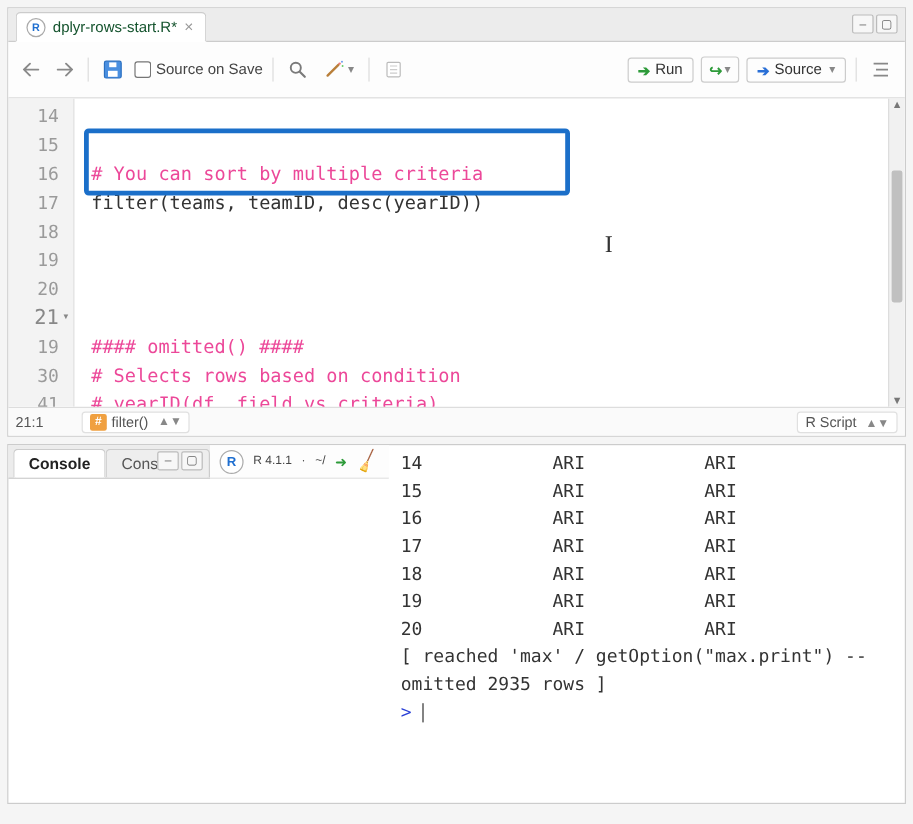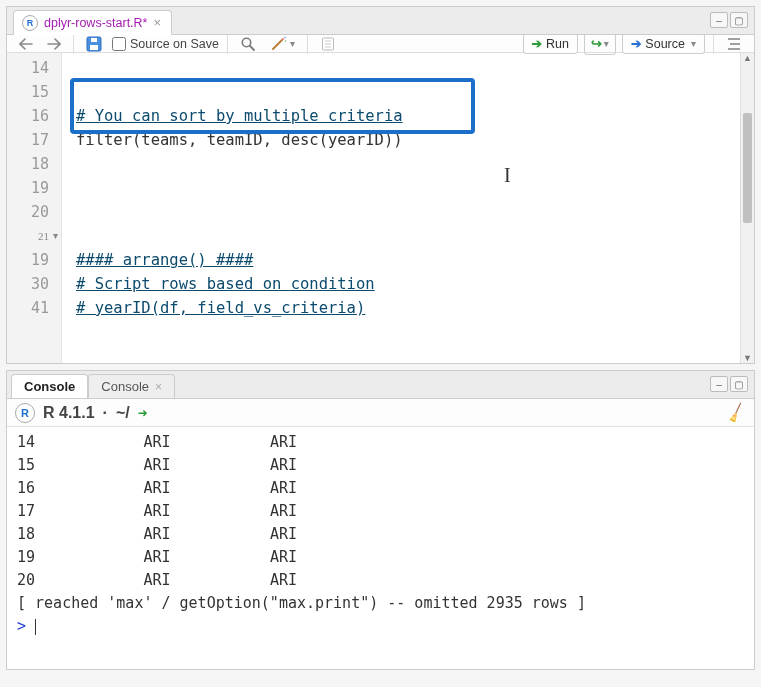--- a/index.html
+++ b/index.html
@@ -38,38 +38,38 @@
     font-size: 12.5px;
     cursor: pointer;
   }
   .tab .r-badge {
     width: 16px; height: 16px; border-radius: 50%;
     background: #fff; border: 1px solid #aaa;
     display: flex; align-items: center; justify-content: center;
     font-size: 9px; font-weight: bold; color: #1f6fd0;
   }
   .tab .close { color: #999; font-size: 13px; }
-  .tab-name { color: #a21caf; }
+  .tab-name { color: #14532d; }
   .win-controls {
     position: absolute; right: 6px; top: 5px;
     display: flex; gap: 2px;
   }
   .win-btn {
     width: 18px; height: 16px;
     border: 1px solid #bbb; background: #f7f7f7;
     border-radius: 2px;
     display: flex; align-items: center; justify-content: center;
     font-size: 10px; color: #666;
   }
   .toolbar {
     display: flex; align-items: center; gap: 6px;
     padding: 4px 8px;
     border-bottom: 1px solid #ddd;
     background: #fdfdfd;
-    height: 18px;
+    height: 47px;
   }
   .tbtn {
     display: flex; align-items: center; justify-content: center;
     min-width: 22px; height: 22px;
     padding: 0 4px;
     border-radius: 3px;
     cursor: pointer;
     color: #555;
   }
   .sep { width: 1px; height: 20px; background: #ddd; margin: 0 2px; }
@@ -87,32 +87,32 @@
   .caret { color: #888; font-size: 10px; margin-left: 2px; }
   
   .editor-wrap { flex: 1; display: flex; position: relative; overflow: hidden; }
   .gutter {
     width: 55px; background: #f3f3f3; border-right: 1px solid #e2e2e2;
     font-family: "Menlo","Consolas",monospace;
     font-size: 15px; color: #9a9a9a; text-align: right;
     padding: 3px 12px 0 0; line-height: 24px;
     user-select: none;
   }
-  .gutter .fold { color: #888; font-size: 11px; position: relative; font-family: Liberation Serif, serif; }
+  .gutter .fold { color: #888; font-size: 17px; position: relative; }
   .gutter .fold::after { content: "▾"; position: absolute; right: -9px; top: 0; color: #888; font-size: 10px;}
   .code {
     flex: 1;
     font-family: "Menlo","Consolas",monospace;
     font-size: 15.5px; line-height: 24px;
     padding: 3px 6px 0 14px;
     color: #333;
     white-space: pre;
     position: relative;
   }
-  .comment { color: #0c4a6e; text-decoration: underline; }
+  .comment { color: #ec4899; }
   .func { color: #333; }
   .highlight-box {
     position: absolute;
     border: 4px solid #1b6fc9;
     border-radius: 4px;
     left: 63px; top: 25px;
     width: 405px; height: 56px;
     pointer-events: none;
   }
   .cursor-I {
@@ -150,21 +150,21 @@
     width: 14px; height: 14px; background: #f0a040; color: #fff;
     font-size: 10px; font-weight: bold; border-radius: 2px;
   }
   .status-bar .lang {
     margin-left: auto; color: #555;
     border: 1px solid #e0e0e0; border-radius: 3px;
     padding: 1px 6px; background: #fff;
   }
   .updn { color: #888; font-size: 10px; margin-left: 4px; }
   
-  .console-pane { height: 300px; display: flex; flex-direction: column; }
+  .console-pane { height: 300px; display: flex; flex-direction: row; }
   .console-tabs {
     display: flex; align-items: flex-end; gap: 0;
     background: #ececec; border-bottom: 1px solid #ccc;
     height: 28px; position: relative; padding-left: 4px;
   }
   .ctab {
     border: 1px solid #ccc; border-bottom: none;
     border-radius: 4px 4px 0 0;
     padding: 4px 12px; font-size: 13px;
     background: #eee; color: #555;
@@ -177,21 +177,21 @@
     display: flex; align-items: center; gap: 8px;
     padding: 3px 8px; border-bottom: 1px solid #e3e3e3;
     background: #fdfdfd; height: 28px;
   }
   .r-logo {
     width: 20px; height: 20px; border-radius: 50%;
     border: 1px solid #aaa; background: #fff;
     display: flex; align-items: center; justify-content: center;
     font-size: 11px; font-weight: bold; color: #1f6fd0;
   }
-  .console-sub .ver { font-size: 16px; color: #444; font-weight: bold; }
+  .console-sub .ver { font-size: 10px; color: #444; }
   .console-sub .wd-arrow { color: #2e9b3a; font-size: 12px; }
   .broom {
     margin-left: auto; color: #caa96a; font-size: 15px;
     transform: rotate(-20deg);
   }
   .console-body {
     flex: 1;
     font-family: "Menlo","Consolas",monospace;
     font-size: 15px; line-height: 23px;
     padding: 4px 10px; color: #333;
@@ -307,34 +307,46 @@
       <div>41</div>
     </div>
     <div class="code">
 <span></span>
 <span class="comment"># You can sort by multiple criteria</span>
 <span class="func">filter(teams, teamID, desc(yearID))</span>
 <span></span>
 <span></span>
 <span></span>
 <span></span>
-<span class="comment">#### arrange() ####</span>
-<span class="comment"># Script rows based on condition</span>
+<span class="comment">#### omitted() ####</span>
+<span class="comment"># Selects rows based on condition</span>
 <span class="comment"># yearID(df, field_vs_criteria)</span>
 <span></span>
     </div>
     <div class="highlight-box"></div>
     <div class="cursor-I">I</div>
     <div class="vscroll">
       <div class="arrow-sm" style="top:0">▲</div>
       <div class="thumb" style="top:60px;height:110px"></div>
       <div class="arrow-sm" style="bottom:0">▼</div>
     </div>
   </div>
 
+  <div class="status-bar">
+    <span class="pos">21:1</span>
+    <span class="crumb">
+      <span class="hash">#</span>
+      <span>filter()</span>
+      <span class="updn">▲▼</span>
+    </span>
+    <span class="lang">
+      <span>R Script</span>
+      <span class="updn">▲▼</span>
+    </span>
+  </div>
 </div>
 
 <div class="pane console-pane">
 
   <div class="console-tabs">
     <div class="ctab active">
       <span>Console</span>
     </div>
     <div class="ctab">
       <span>Console</span>

